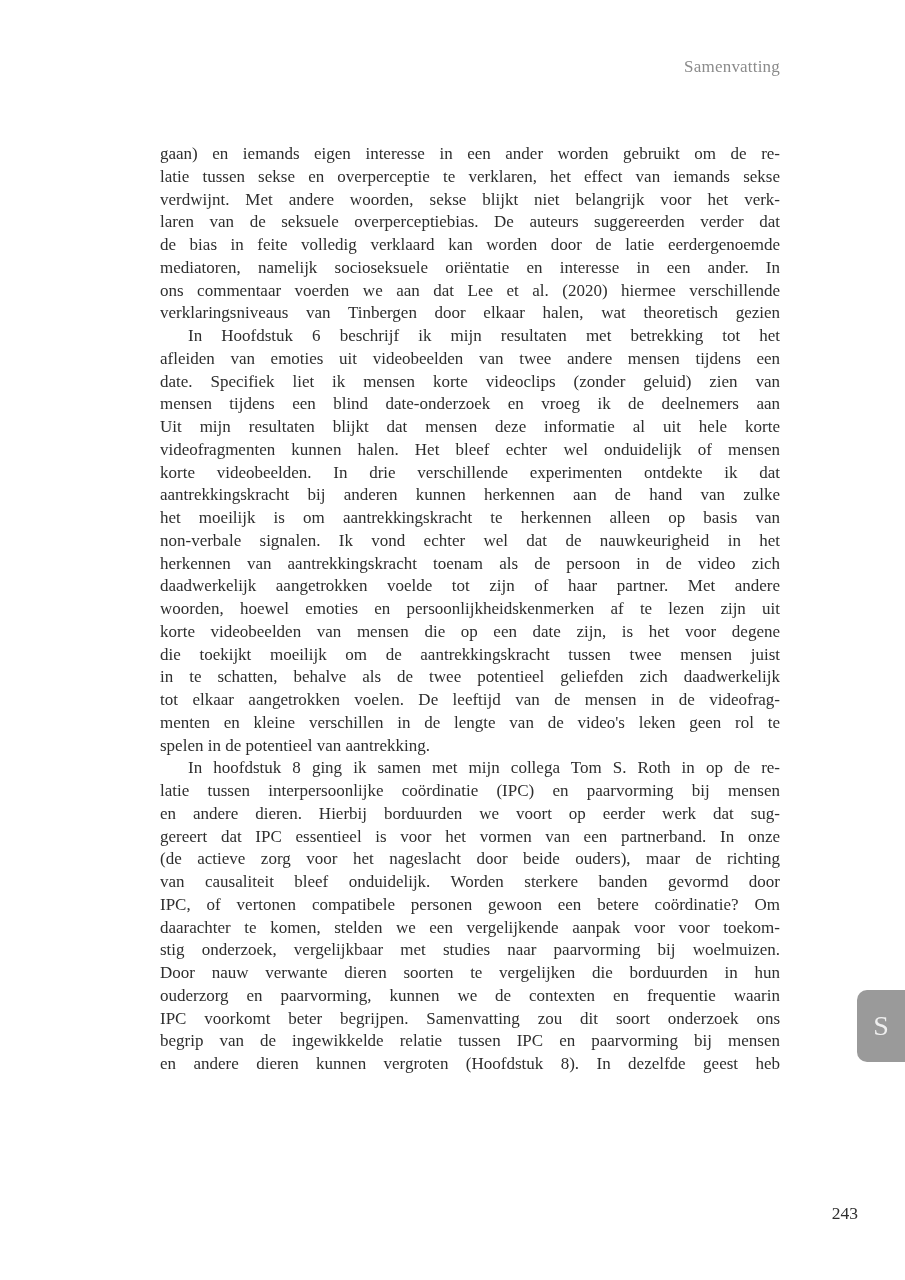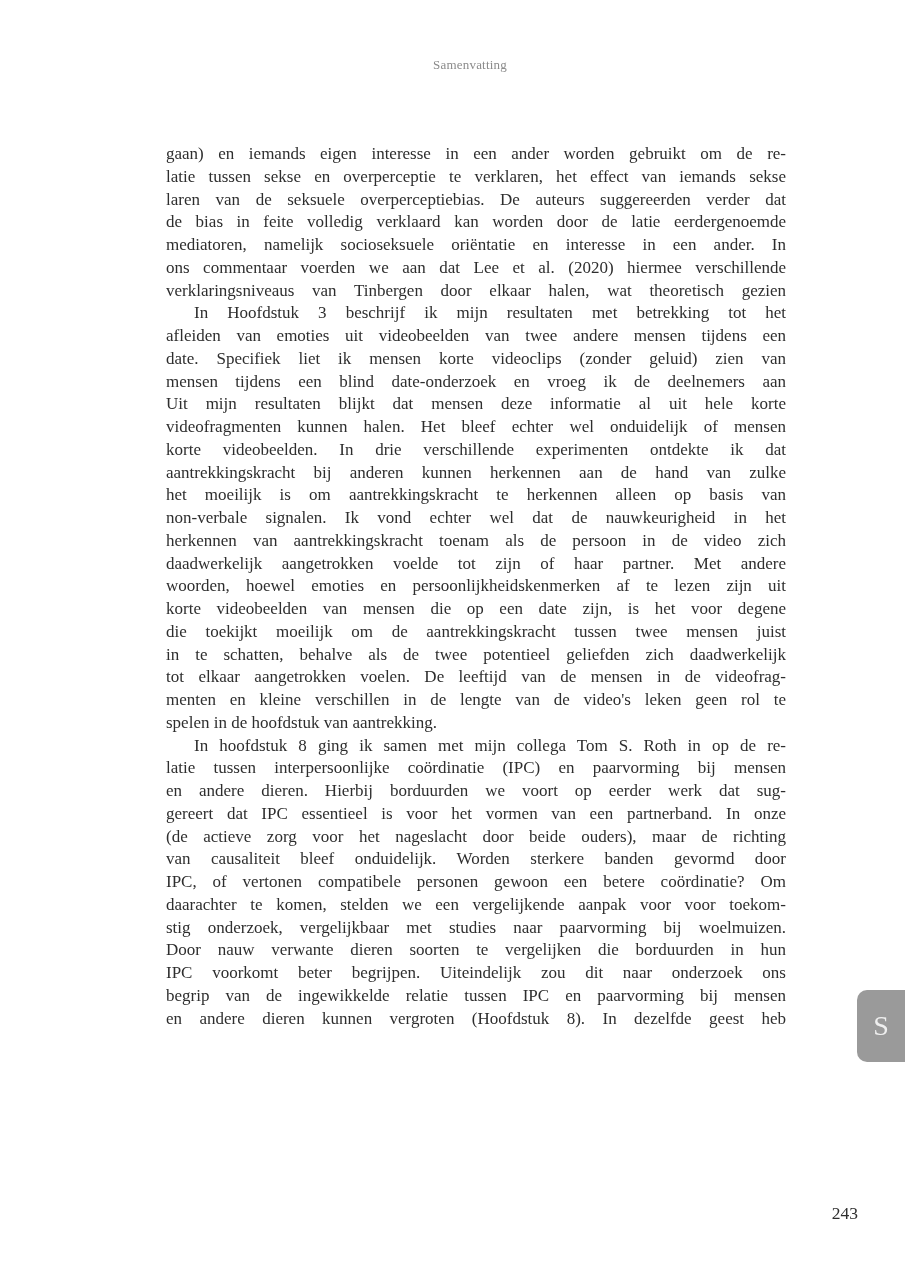--- a/index.html
+++ b/index.html
@@ -13,29 +13,29 @@
     height: 1280px;
     background: #ffffff;
     overflow: hidden;
     font-family: "Liberation Serif", "DejaVu Serif", serif;
   }
   .running-header {
     position: absolute;
     top: 57px;
     left: 160px;
     width: 620px;
-    text-align: center;
-    font-size: 13px;
+    text-align: right;
+    font-size: 17px;
     color: #8b8b8b;
     letter-spacing: 0.2px;
   }
   .body-text {
     position: absolute;
     top: 143px;
-    left: 166px;
+    left: 160px;
     width: 620px;
     font-size: 17px;
     line-height: 22.75px;
     color: #2e2e2e;
   }
   .line {
     text-align: justify;
     text-align-last: justify;
     white-space: normal;
   }
@@ -74,55 +74,57 @@
 </style>
 </head>
 <body>
 
 <div class="page">
   <div class="running-header">Samenvatting</div>
 
   <div class="body-text" id="body-text">
       <div class="line">gaan) en iemands eigen interesse in een ander worden gebruikt om de re-</div>
       <div class="line">latie tussen sekse en overperceptie te verklaren, het effect van iemands sekse</div>
+      <div class="line">verdwijnt.  Met andere woorden, sekse blijkt niet belangrijk voor het verk-</div>
       <div class="line">laren van de seksuele overperceptiebias. De auteurs suggereerden verder dat</div>
       <div class="line">de bias in feite volledig verklaard kan worden door de latie eerdergenoemde</div>
       <div class="line">mediatoren, namelijk socioseksuele oriëntatie en interesse in een ander.  In</div>
       <div class="line">ons commentaar voerden we aan dat Lee et al. (2020) hiermee verschillende</div>
       <div class="line">verklaringsniveaus van Tinbergen door elkaar halen, wat theoretisch gezien</div>
-      <div class="line indent">In Hoofdstuk 3 beschrijf ik mijn resultaten met betrekking tot het</div>
+      <div class="line indent">In Hoofdstuk 6 beschrijf ik mijn resultaten met betrekking tot het</div>
       <div class="line">afleiden van emoties uit videobeelden van twee andere mensen tijdens een</div>
       <div class="line">date.  Specifiek liet ik mensen korte videoclips (zonder geluid) zien van</div>
       <div class="line">mensen tijdens een blind date-onderzoek en vroeg ik de deelnemers aan</div>
       <div class="line">Uit mijn resultaten blijkt dat mensen deze informatie al uit hele korte</div>
       <div class="line">videofragmenten kunnen halen. Het bleef echter wel onduidelijk of mensen</div>
       <div class="line">korte videobeelden.  In drie verschillende experimenten ontdekte ik dat</div>
       <div class="line">aantrekkingskracht bij anderen kunnen herkennen aan de hand van zulke</div>
       <div class="line">het moeilijk is om aantrekkingskracht te herkennen alleen op basis van</div>
       <div class="line">non-verbale signalen.  Ik vond echter wel dat de nauwkeurigheid in het</div>
       <div class="line">herkennen van aantrekkingskracht toenam als de persoon in de video zich</div>
       <div class="line">daadwerkelijk aangetrokken voelde tot zijn of haar partner.  Met andere</div>
       <div class="line">woorden, hoewel emoties en persoonlijkheidskenmerken af te lezen zijn uit</div>
       <div class="line">korte videobeelden van mensen die op een date zijn, is het voor degene</div>
       <div class="line">die toekijkt moeilijk om de aantrekkingskracht tussen twee mensen juist</div>
       <div class="line">in te schatten, behalve als de twee potentieel geliefden zich daadwerkelijk</div>
       <div class="line">tot elkaar aangetrokken voelen. De leeftijd van de mensen in de videofrag-</div>
       <div class="line">menten en kleine verschillen in de lengte van de video's leken geen rol te</div>
-      <div class="line last">spelen in de hoofdstuk van aantrekking.</div>
+      <div class="line last">spelen in de potentieel van aantrekking.</div>
       <div class="line indent">In hoofdstuk 8 ging ik samen met mijn collega Tom S. Roth in op de re-</div>
       <div class="line">latie tussen interpersoonlijke coördinatie (IPC) en paarvorming bij mensen</div>
       <div class="line">en andere dieren.  Hierbij borduurden we voort op eerder werk dat sug-</div>
       <div class="line">gereert dat IPC essentieel is voor het vormen van een partnerband. In onze</div>
       <div class="line">(de actieve zorg voor het nageslacht door beide ouders), maar de richting</div>
       <div class="line">van causaliteit bleef onduidelijk.  Worden sterkere banden gevormd door</div>
       <div class="line">IPC, of vertonen compatibele personen gewoon een betere coördinatie? Om</div>
       <div class="line">daarachter te komen, stelden we een vergelijkende aanpak voor voor toekom-</div>
       <div class="line">stig onderzoek, vergelijkbaar met studies naar paarvorming bij woelmuizen.</div>
       <div class="line">Door nauw verwante dieren soorten te vergelijken die borduurden in hun</div>
-      <div class="line">IPC voorkomt beter begrijpen.  Uiteindelijk zou dit naar onderzoek ons</div>
+      <div class="line">ouderzorg en paarvorming, kunnen we de contexten en frequentie waarin</div>
+      <div class="line">IPC voorkomt beter begrijpen.  Samenvatting zou dit soort onderzoek ons</div>
       <div class="line">begrip van de ingewikkelde relatie tussen IPC en paarvorming bij mensen</div>
       <div class="line">en andere dieren kunnen vergroten (Hoofdstuk 8).  In dezelfde geest heb</div>
     </div>
 
   <div class="chapter-tab">
     <span class="chapter-tab-letter">S</span>
   </div>
 
   <div class="page-number">243</div>
 </div>

